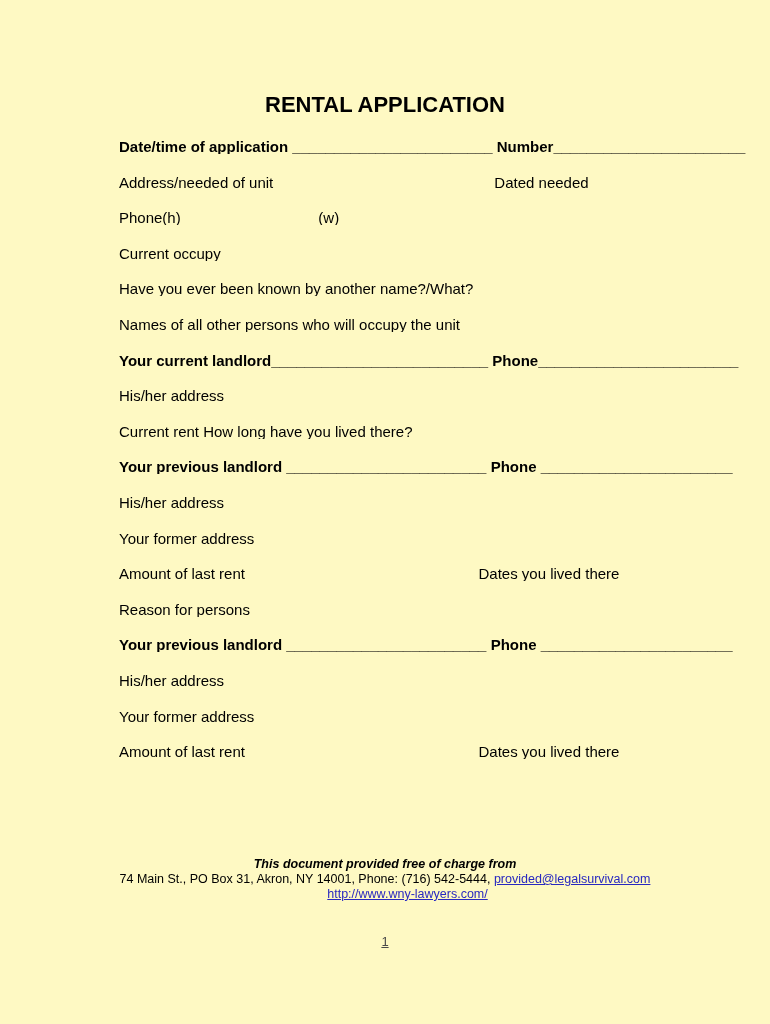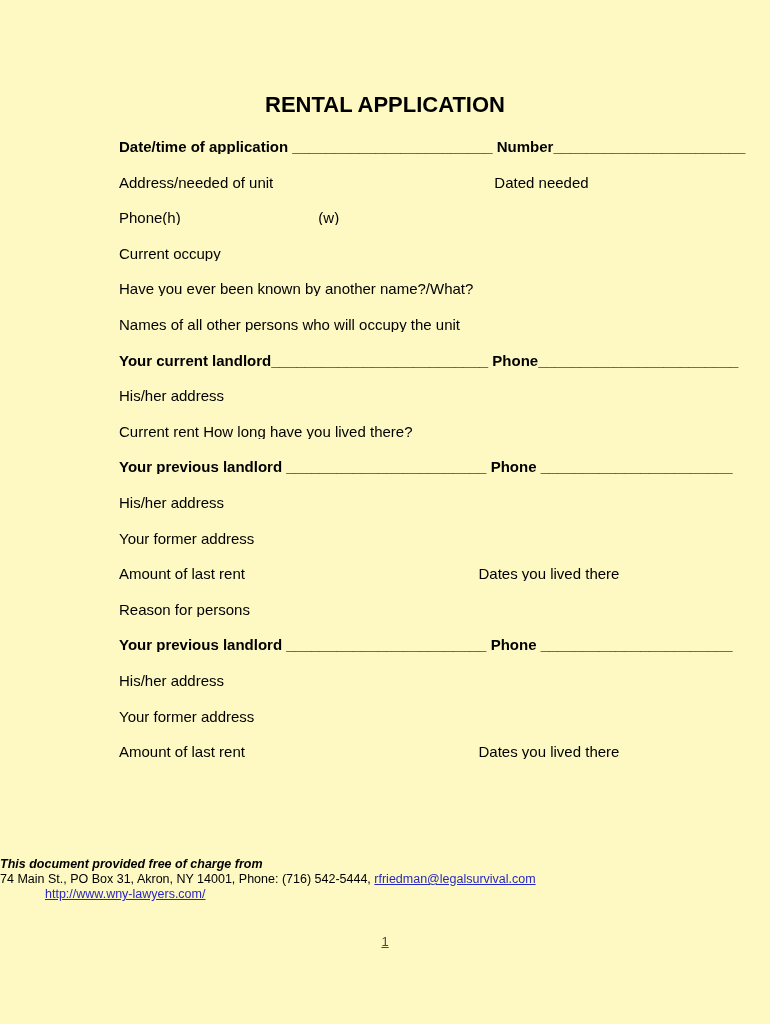--- a/index.html
+++ b/index.html
@@ -10,21 +10,21 @@
   .doc-title{
     position:absolute;top:92px;left:0;width:100%;text-align:center;
     font-size:22px;font-weight:bold;letter-spacing:0px;
   }
   .rows{position:absolute;left:72px;top:139px;width:627px;margin-left:47px;}
   .row{
     font-size:15px;line-height:15px;height:15px;margin-bottom:20.6px;
     white-space:pre;overflow:hidden;
   }
   .row.bold{font-weight:bold;}
-  .footer{position:absolute;top:857px;left:0;width:100%;}
+  .footer{position:absolute;top:857px;left:0;width:100%;text-align:center;}
   .f-provided{font-size:12.5px;font-weight:bold;font-style:italic;line-height:15px;}
   .f-site{font-size:14.5px;font-weight:bold;font-style:italic;line-height:17px;}
   .f-address{font-size:12.5px;line-height:15px;}
   .f-address span{white-space:pre;}
   .f-url{font-size:12.5px;line-height:15px;margin-left:45px;}
   .link{color:#2828c0;text-decoration:underline;cursor:pointer;}
   .pagenum{
     position:absolute;top:934px;left:0;width:100%;text-align:center;
     font-size:13px;color:#4a4a4a;text-decoration:underline;
   }
@@ -53,21 +53,21 @@
       <div class="row"><span>Reason for persons </span><span>___________________________________________________________</span></div>
       <div class="row bold"><span>Your previous landlord </span><span>________________________</span><span> Phone </span><span>_______________________</span></div>
       <div class="row"><span>His/her address </span><span>_____________________________________________________________</span></div>
       <div class="row"><span>Your former address </span><span>_________________________________________________________</span></div>
       <div class="row"><span>Amount of last rent </span><span>___________________________</span><span> Dates you lived there </span><span>______________</span></div>
     </div>
 
   <div class="footer">
     <div class="f-provided">This document provided free of charge from</div>
     <div class="f-address">
-      <span>74 Main St., PO Box 31, Akron, NY 14001, Phone: (716) 542-5444, </span><span class="link" style="color: rgb(40, 40, 192);">rfriedman@legalsurvival.com</span>
+      <span>74 Main St., PO Box 31, Akron, NY 14001, Phone: (716) 542-5444, </span><span class="link" style="color: rgb(40, 40, 192);">provided@legalsurvival.com</span>
     </div>
     <div class="f-url">
       <span class="link" style="color: rgb(40, 40, 192);">http://www.wny-lawyers.com/</span>
     </div>
   </div>
 
   <div class="pagenum">1</div>
 
 </div>
 

